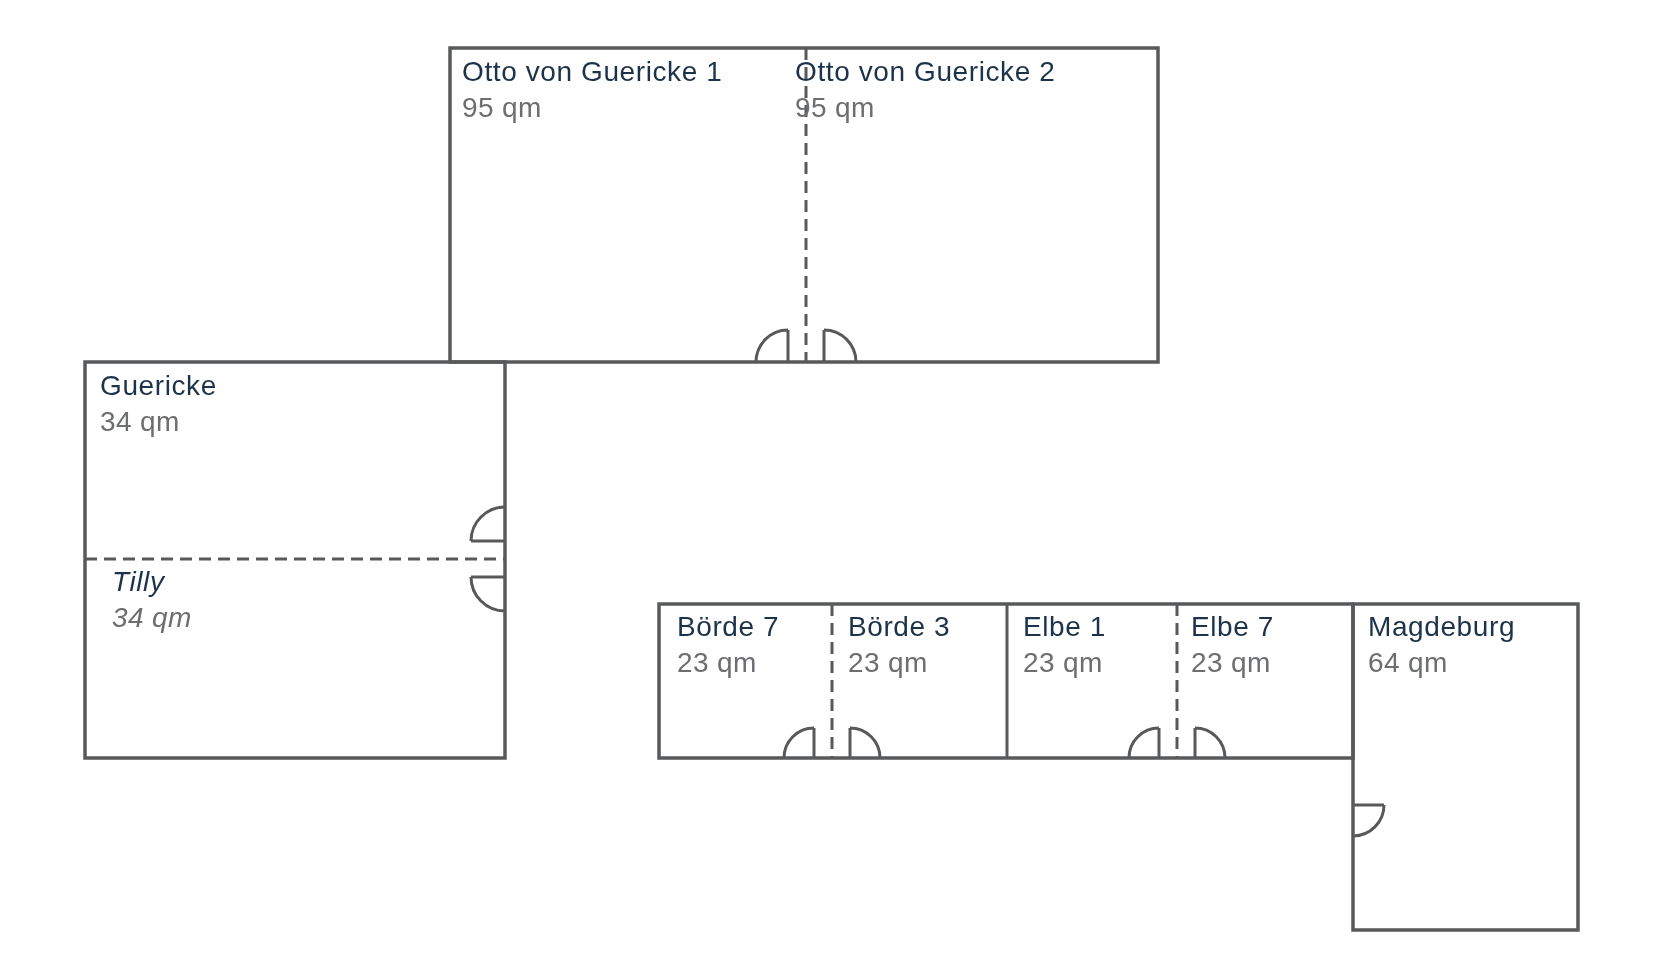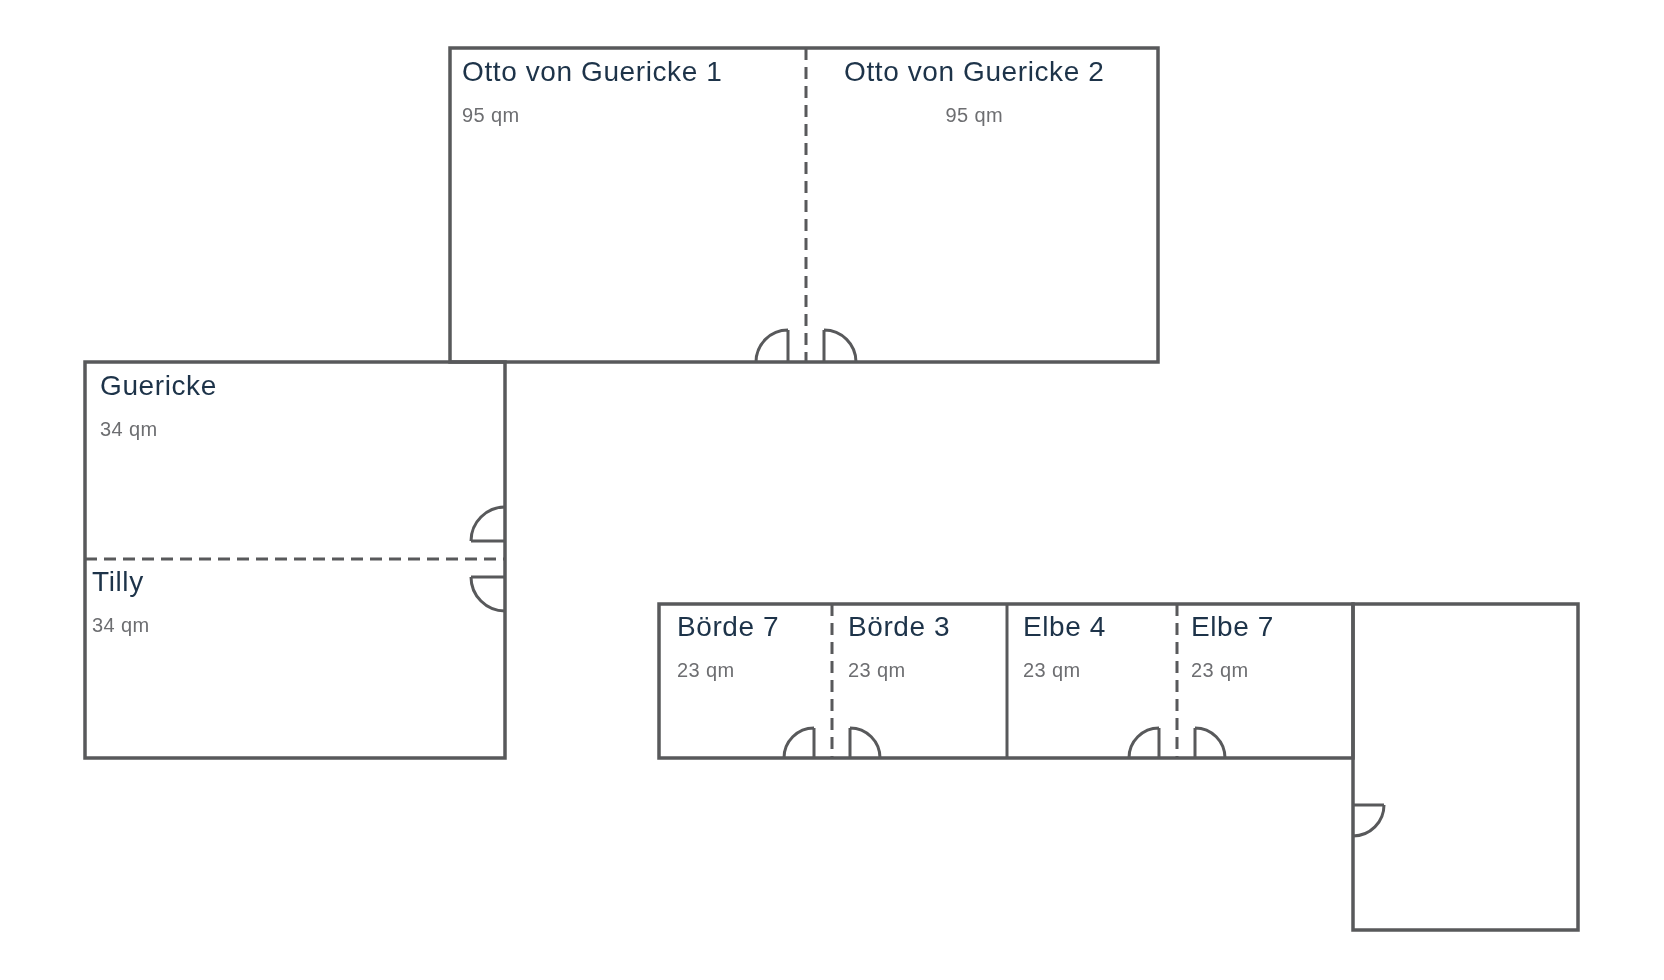--- a/index.html
+++ b/index.html
@@ -50,23 +50,23 @@
   .room-name {
     display: block;
     font-size: 28px;
     line-height: 32px;
     font-weight: 500;
     letter-spacing: 0.6px;
     color: var(--c-name, #1d3349);
   }
   .room-area {
     display: block;
-    font-size: 20px;
+    font-size: 28px;
     line-height: 26px;
-    margin-top: 14px;
+    margin-top: 7px;
     letter-spacing: 0.4px;
     color: var(--c-area, #6d6e71);
   }
 </style>
 </head>
 <body>
 
 <div class="canvas">
 
   <svg class="plan" viewBox="0 0 1664 980">
@@ -92,49 +92,53 @@
 
     <rect class="wall" x="1353" y="604" width="225" height="326"></rect>
     <path class="door" d="M1353 805 L1384 805 M1384 805 A31 31 0 0 1 1353 836"></path>
   </svg>
 
   <div class="room-label" style="left:462px; top:56px;">
     <span class="room-name">Otto von Guericke 1</span>
     <span class="room-area">95 qm</span>
   </div>
 
-  <div class="room-label" style="left:844px; top:56px;text-align:center;">
+  <div class="room-label" style="left:795px; top:56px;">
     <span class="room-name">Otto von Guericke 2</span>
     <span class="room-area">95 qm</span>
   </div>
 
   <div class="room-label" style="left:100px; top:370px;">
     <span class="room-name">Guericke</span>
     <span class="room-area">34 qm</span>
   </div>
 
-  <div class="room-label" style="left:92px; top:566px;">
+  <div class="room-label" style="left:112px; top:566px;font-style:italic;">
     <span class="room-name">Tilly</span>
     <span class="room-area">34 qm</span>
   </div>
 
   <div class="room-label" style="left:677px; top:611px;">
     <span class="room-name">Börde 7</span>
     <span class="room-area">23 qm</span>
   </div>
 
   <div class="room-label" style="left:848px; top:611px;">
     <span class="room-name">Börde 3</span>
     <span class="room-area">23 qm</span>
   </div>
 
   <div class="room-label" style="left:1023px; top:611px;">
-    <span class="room-name">Elbe 4</span>
+    <span class="room-name">Elbe 1</span>
     <span class="room-area">23 qm</span>
   </div>
 
   <div class="room-label" style="left:1191px; top:611px;">
     <span class="room-name">Elbe 7</span>
     <span class="room-area">23 qm</span>
   </div>
 
+  <div class="room-label" style="left:1368px; top:611px;">
+    <span class="room-name">Magdeburg</span>
+    <span class="room-area">64 qm</span>
+  </div>
 
 </div>
 
 </body></html>

